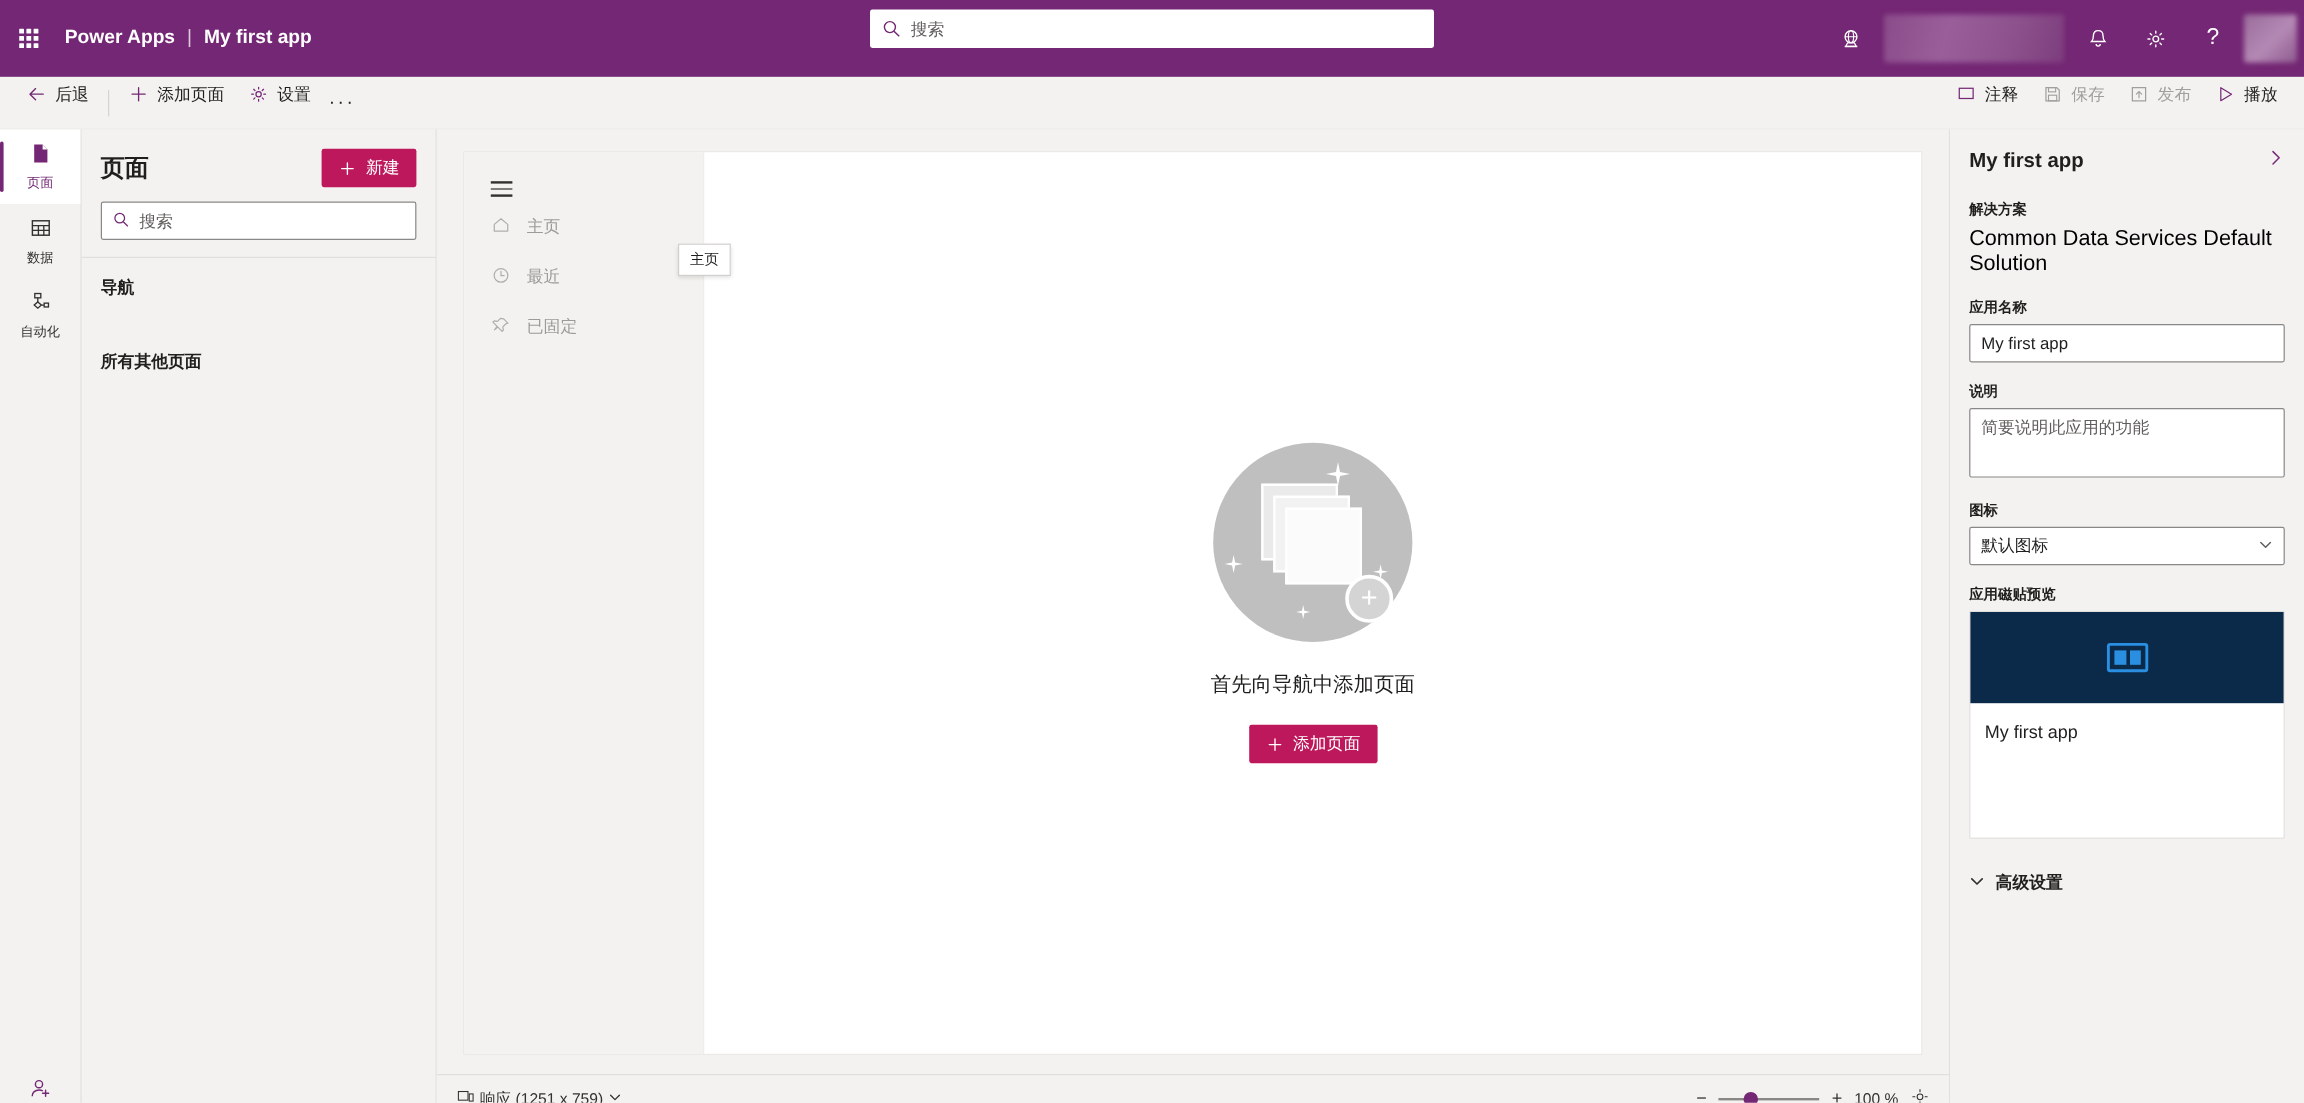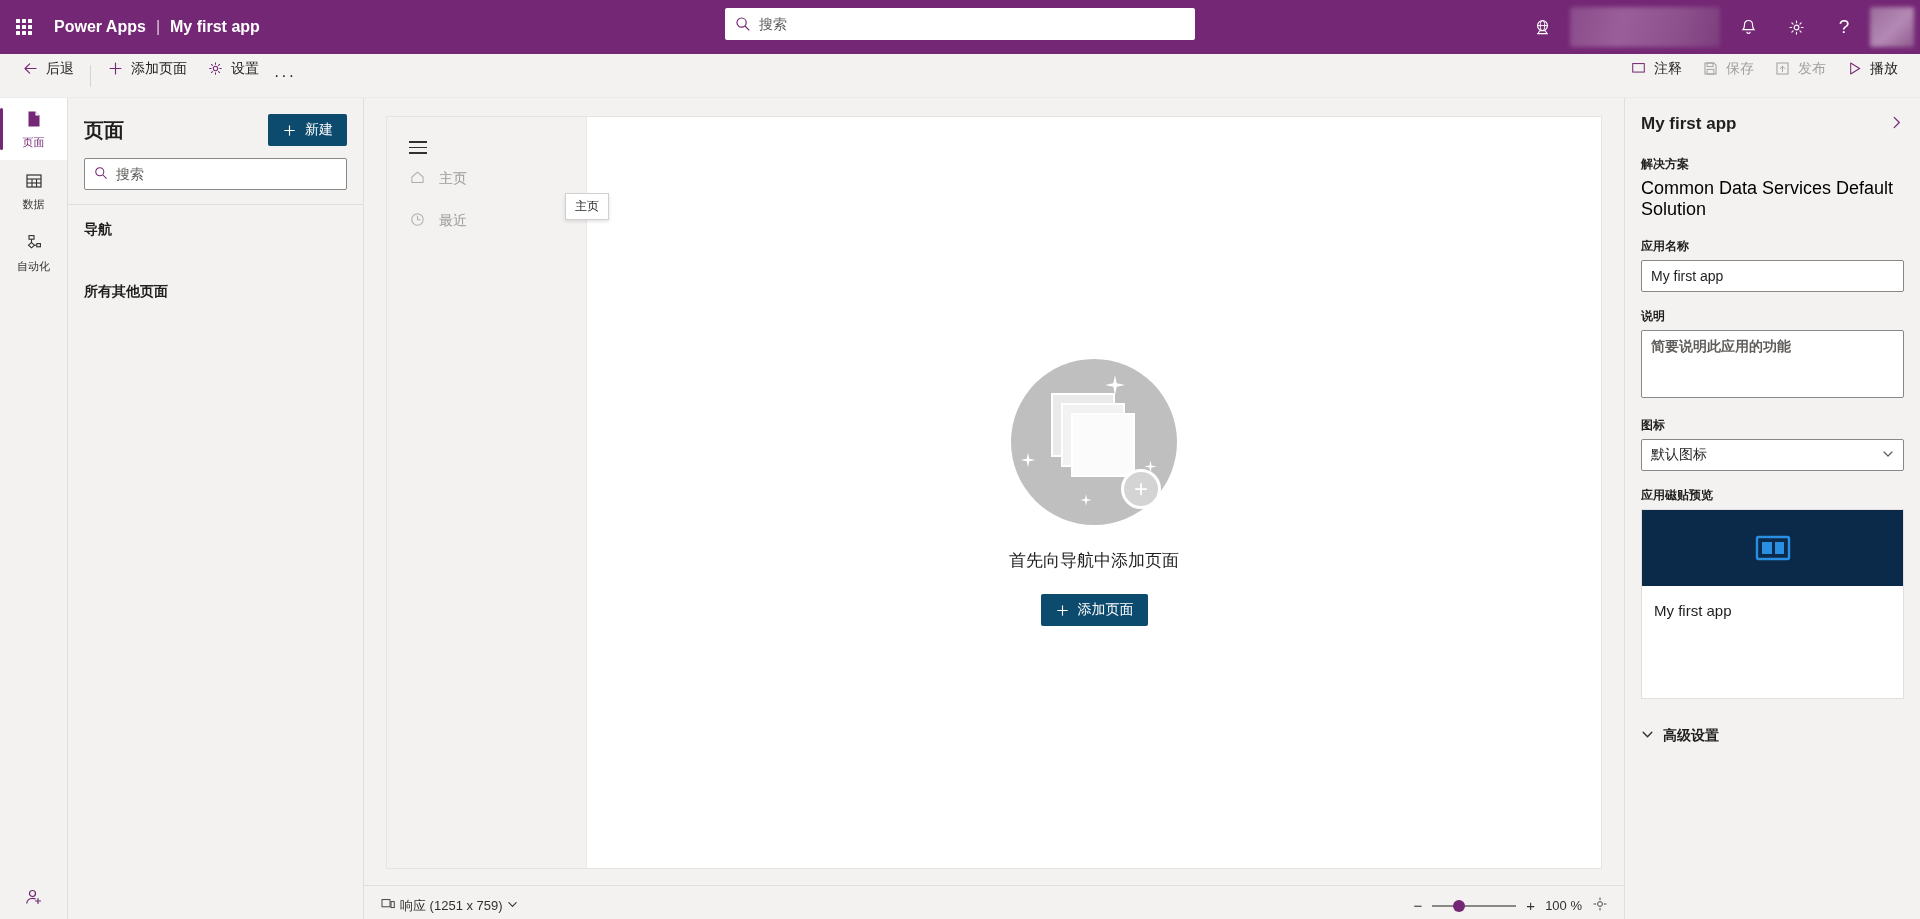--- a/index.html
+++ b/index.html
@@ -5,21 +5,21 @@
   * { box-sizing: border-box; margin: 0; padding: 0; }
   html, body {
     width: 1920px; height: 919px;
     font-family: "Liberation Sans", "DejaVu Sans", sans-serif;
     font-size: 14px; color: #201f1e;
     background: #f3f2f1; overflow: hidden;
   }
 
   
   .header {
-    height: 54px; background: #742774;
+    height: 64px; background: #742774;
     display: flex; align-items: center; position: relative;
     color: #fff;
   }
   .waffle {
     width: 48px; height: 48px; display: flex;
     align-items: center; justify-content: center; cursor: pointer;
   }
   .waffle-grid {
     display: grid; grid-template-columns: repeat(3, 4px);
     grid-template-rows: repeat(3, 4px); gap: 2px;
@@ -109,21 +109,21 @@
   .pages-panel {
     width: 296px; background: #f3f2f1; border-right: 1px solid #e1dfdd;
     display: flex; flex-direction: column;
   }
   .pp-head {
     padding: 16px 16px 12px 16px; display: flex; align-items: center;
     justify-content: space-between;
   }
   .pp-title { font-size: 20px; font-weight: 600; color: #201f1e; }
   .btn-primary {
-    background: #0c4a6e; color: #fff; border: 0; height: 32px;
+    background: #be185d; color: #fff; border: 0; height: 32px;
     padding: 0 14px; font-size: 14px; border-radius: 2px; cursor: pointer;
     display: flex; align-items: center; gap: 8px;
     font-family: Liberation Serif, serif;
   }
   .pp-search { padding: 0 16px 14px 16px; }
   .pp-search-inner {
     height: 32px; background: #fff; border: 1px solid #8a8886; border-radius: 2px;
     display: flex; align-items: center; padding: 0 9px; gap: 8px;
   }
   .pp-search-inner input {
@@ -221,23 +221,23 @@
   .chev-right { color: #742774; cursor: pointer; font-size: 16px; }
   .field-label { font-size: 12px; font-weight: 700; color: #201f1e; margin-bottom: 5px; }
   .field-static { font-size: 18px; color: #000000; margin-bottom: 18px; }
   .field-group { margin-bottom: 16px; }
   .tbox {
     width: 100%; height: 32px; border: 1px solid #8a8886; background: #fff;
     padding: 0 9px; font-size: 14px; color: #201f1e; outline: none;
     font-family: "Liberation Sans", sans-serif; border-radius: 2px;
   }
   .tarea {
-    width: 100%; height: 68px; border: 1px solid #8a8886; background: #fff;
+    width: 100%; height: 58px; border: 1px solid #8a8886; background: #fff;
     padding: 7px 9px; font-size: 14px; color: #605e5c; outline: none; resize: none;
-    font-family: "Liberation Sans", sans-serif; border-radius: 2px; font-weight: bold;
+    font-family: "Liberation Sans", sans-serif; border-radius: 2px;
   }
   .tarea::placeholder { color: #605e5c; }
   .dd {
     width: 100%; height: 32px; border: 1px solid #8a8886; background: #fff;
     padding: 0 9px; font-size: 14px; color: #201f1e; display: flex;
     align-items: center; justify-content: space-between; cursor: pointer;
     border-radius: 2px;
   }
   .tile-preview {
     width: 100%; border: 1px solid #e1dfdd; background: #fff; margin-bottom: 20px;
@@ -464,20 +464,28 @@
             <span>主页</span>
           </div>
           <div class="nav-item">
             <span>
               <svg width="17" height="17" viewBox="0 0 20 20">
                   <circle cx="10" cy="10" r="6.7" fill="none" stroke="#b0aeac" stroke-width="1.2"></circle>
                   <path d="M10 6v4.2h3.1" fill="none" stroke="#b0aeac" stroke-width="1.2" stroke-linecap="round"></path>
                 </svg>
             </span>
             <span>最近</span>
+          </div>
+          <div class="nav-item">
+            <span>
+              <svg width="17" height="17" viewBox="0 0 20 20">
+                  <path d="M12.6 3.2l4.2 4.2-2 .6-3 3 .5 3.2-1.2 1.2L7 11.3l-3.4 2.6 2.6-3.4-4.1-4.1 1.2-1.2 3.2.5 3-3z" fill="none" stroke="#b0aeac" stroke-width="1.2" stroke-linejoin="round"></path>
+                </svg>
+            </span>
+            <span>已固定</span>
           </div>
         </div>
 
         <div class="tooltip">主页</div>
 
         <div class="prev-main">
           <div class="empty-illo">
             <div class="empty-circle"></div>
             <svg class="spark" style="left:92px;top:14px;" width="24" height="24" viewBox="0 0 24 24">
                 <path d="M12 2l1.7 8.3L22 12l-8.3 1.7L12 22l-1.7-8.3L2 12l8.3-1.7z" fill="#fff"></path>

